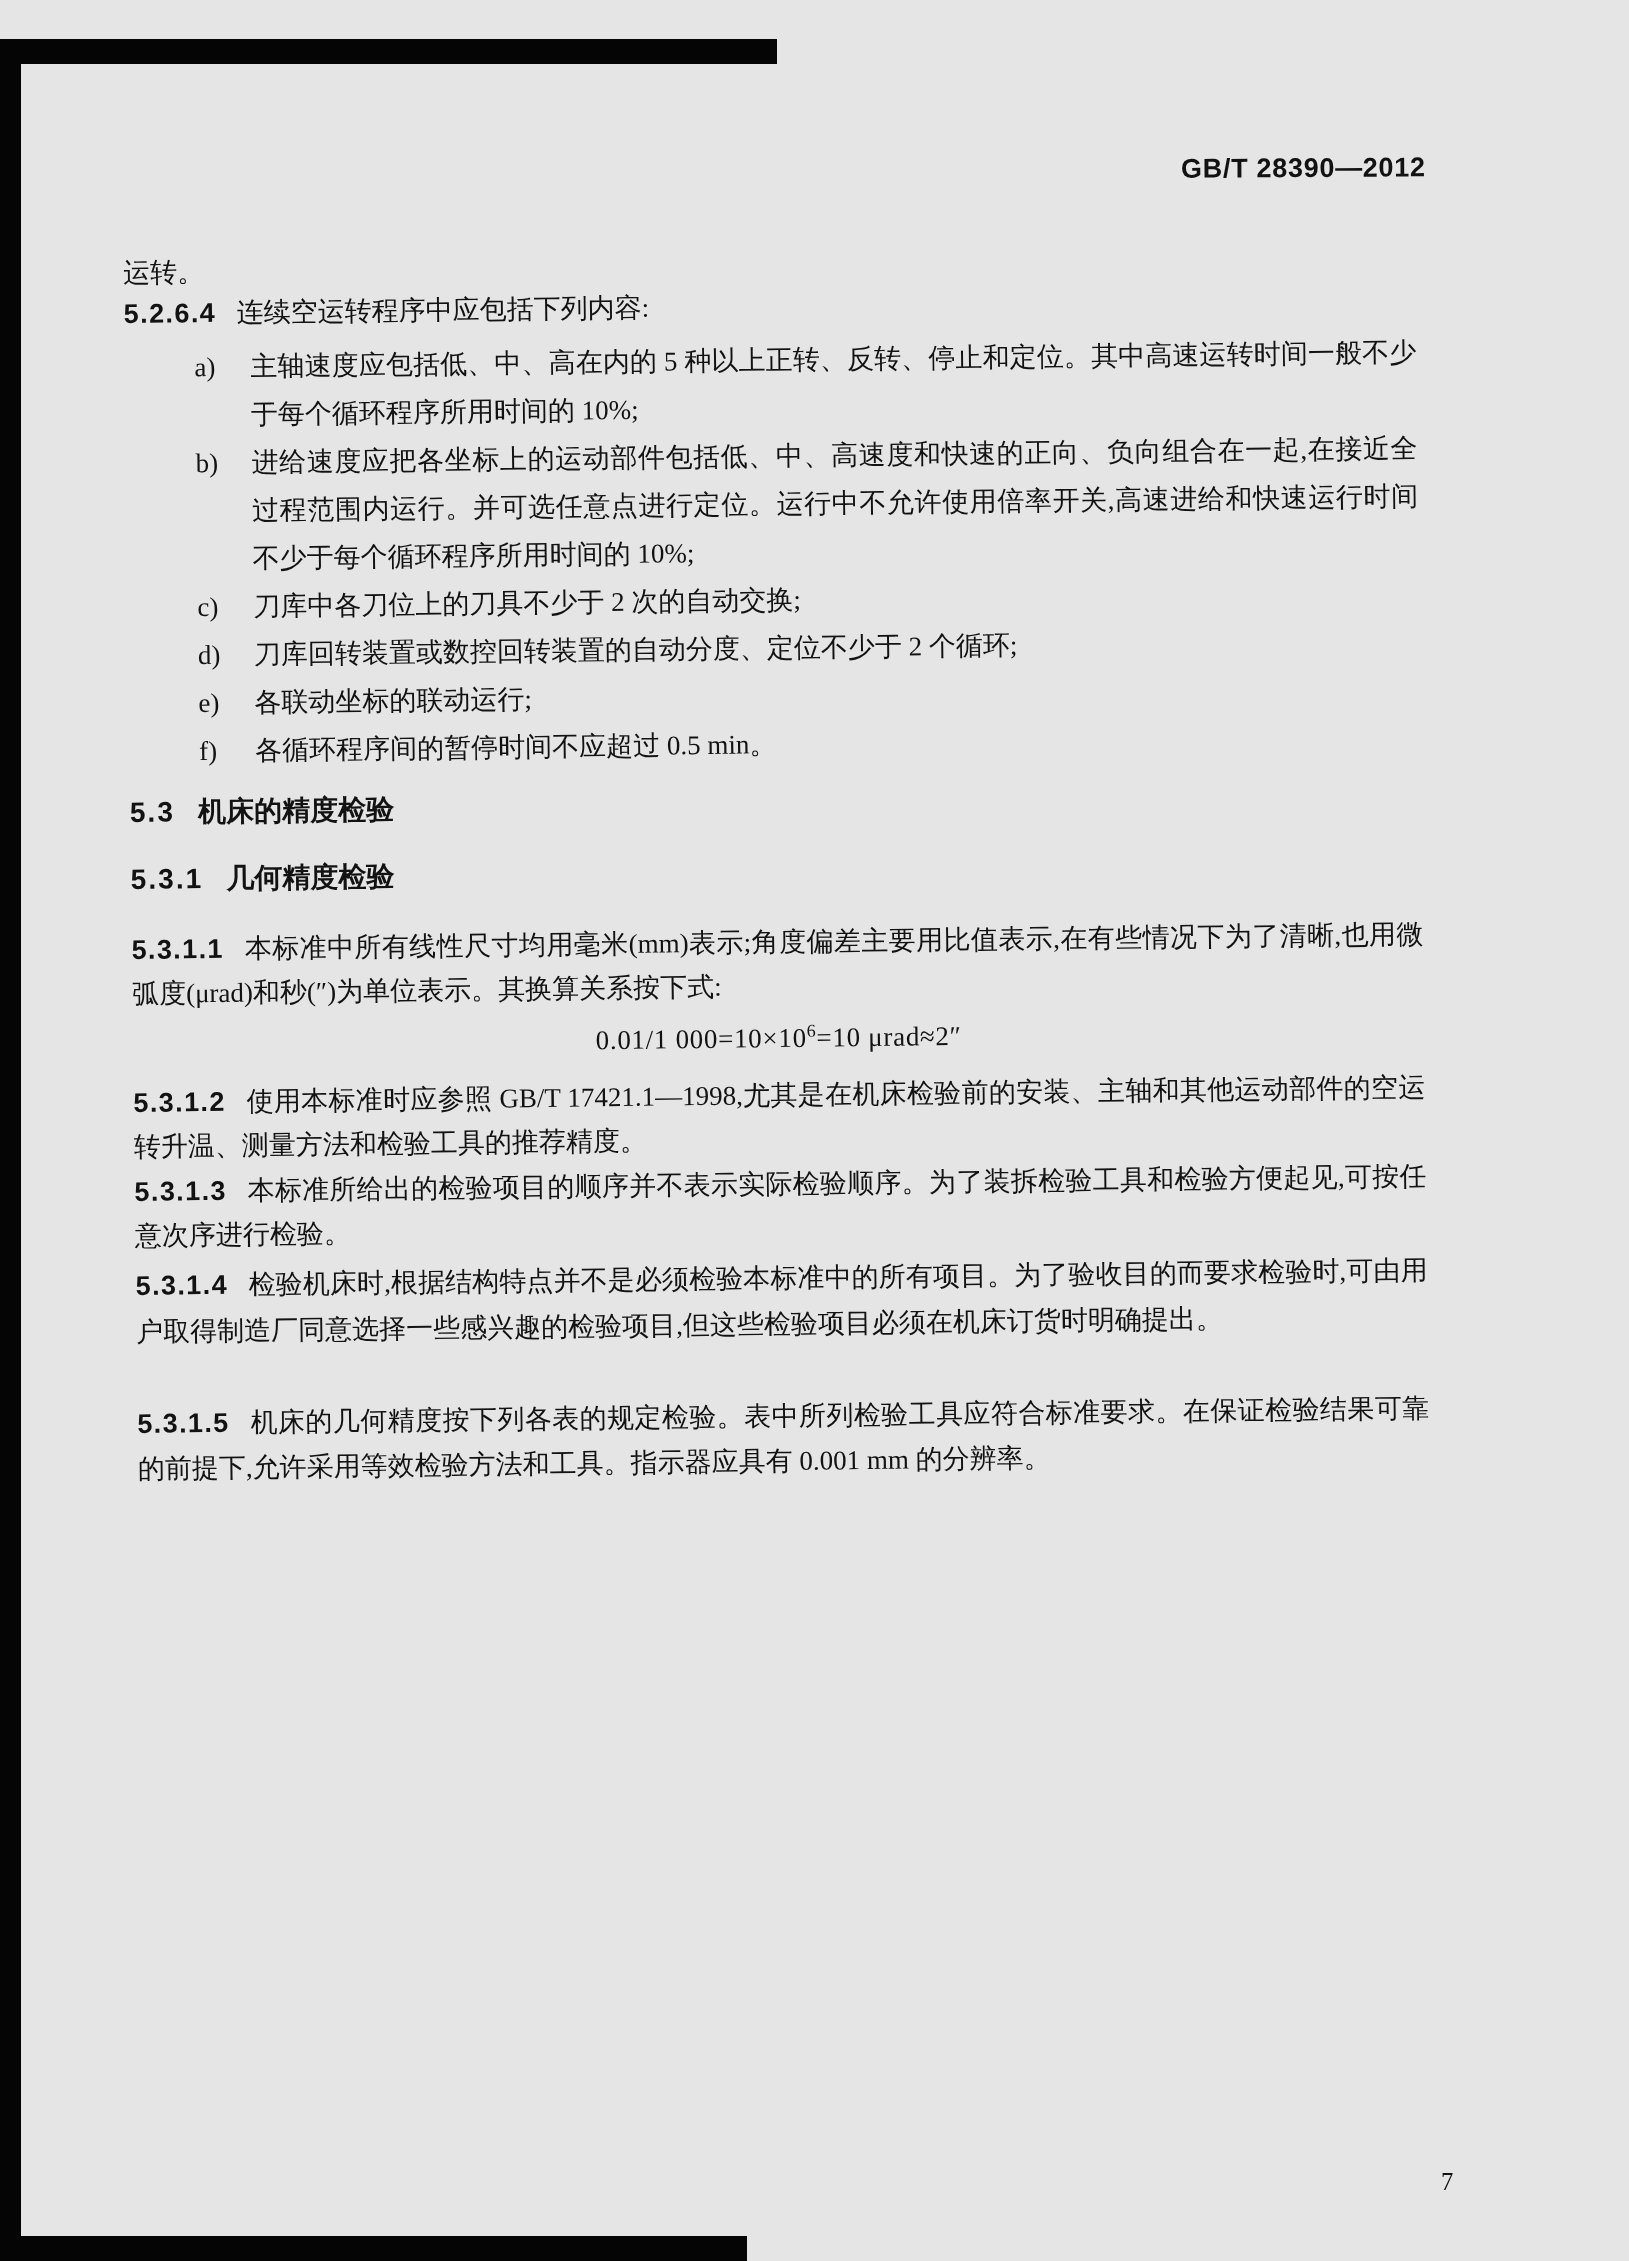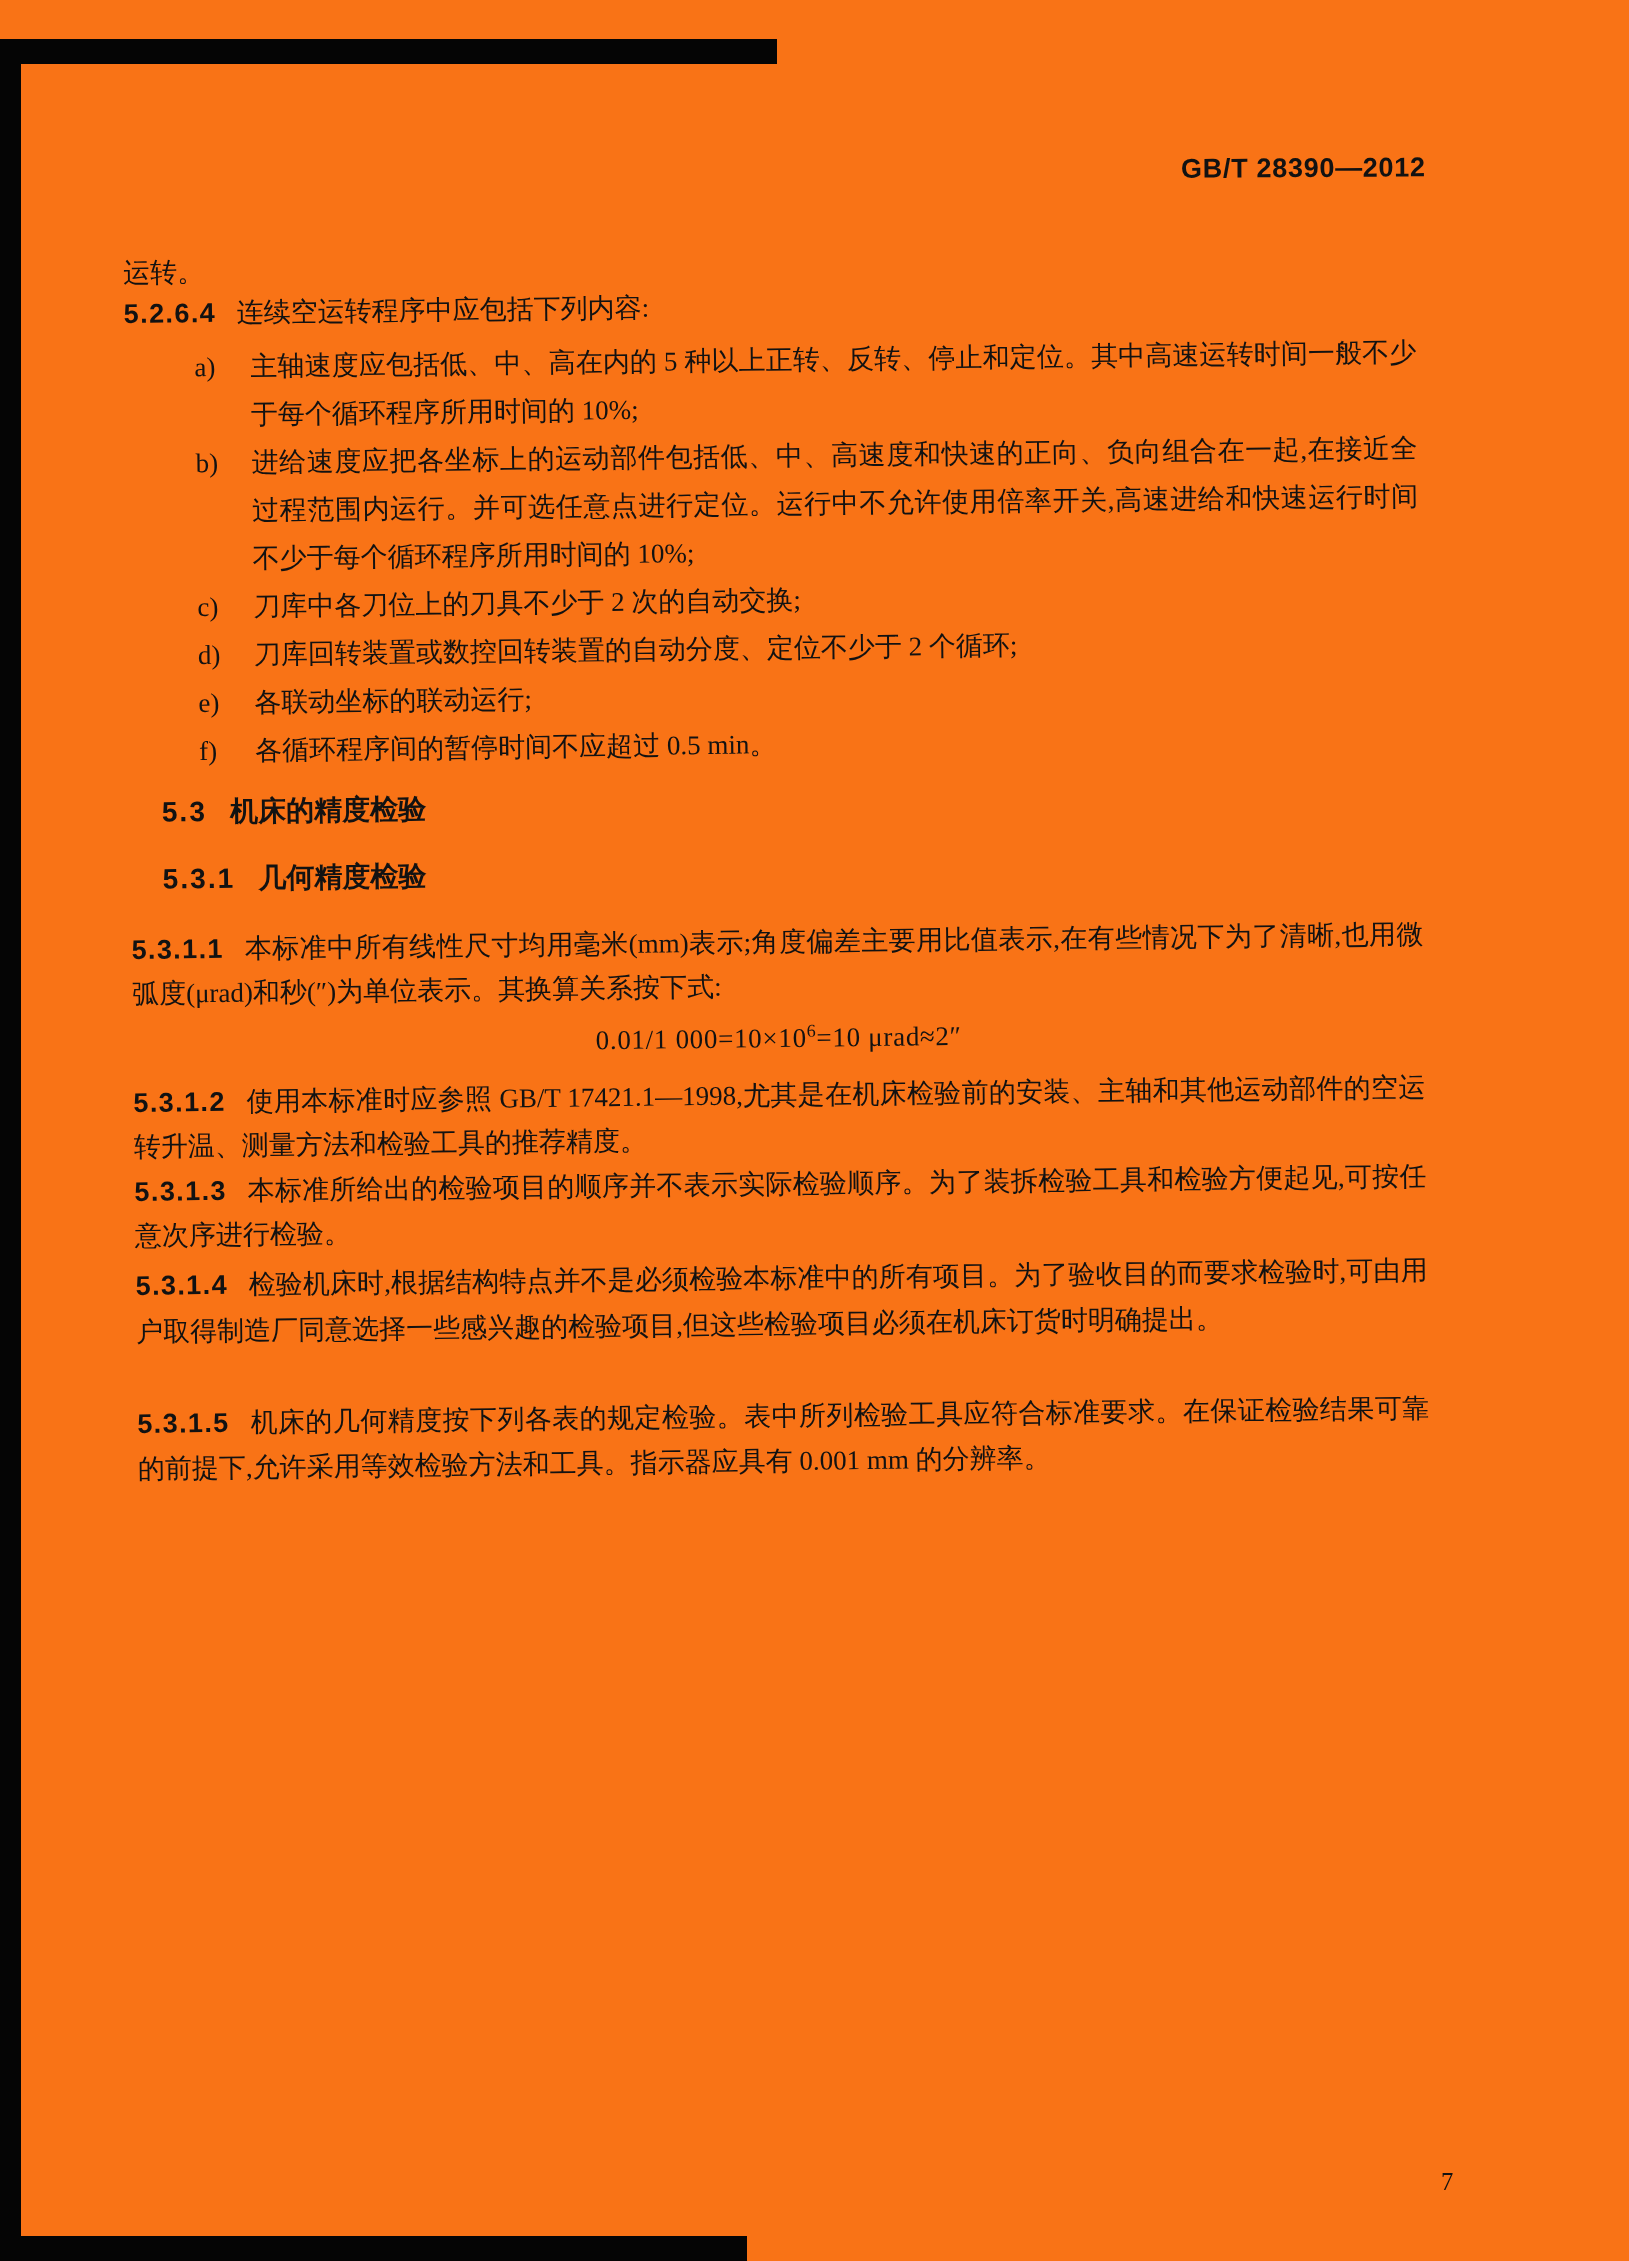--- a/index.html
+++ b/index.html
@@ -1,19 +1,19 @@
 <!DOCTYPE html>
 <html style="font-size:11px"><head>
 <meta charset="utf-8">
 <style>
   html,body{margin:0;padding:0;background:#777;}
   .page{
     position:relative;
     width:1629px;height:2261px;
-    background:#f97316;
+    background:#e5e5e5;
     overflow:hidden;
     font-family:"Liberation Serif","DejaVu Serif",serif;
     color:#121212;
   }
   
   .scan-bar{position:absolute;background:#050505;}
   .bar-top{left:0;top:39px;width:777px;height:25px;}
   .bar-left{left:0;top:39px;width:20.5px;height:2222px;}
   .bar-bottom{left:0;top:2236px;width:747px;height:25px;}
 
@@ -42,21 +42,21 @@
     position:relative;padding-left:126px;line-height:48px;
     text-align:justify;
   }
   .li .letter{position:absolute;left:70px;top:0;}
   .heading{
     font-family:"Liberation Sans","DejaVu Sans",sans-serif;
     font-weight:bold;font-size:28px;line-height:34px;white-space:nowrap;
   }
   .h53{top:543px;}
   .h531{top:610px;}
-  .heading .cnum{margin-right:23px;letter-spacing:2.1px;margin-left:32px;}
+  .heading .cnum{margin-right:23px;letter-spacing:2.1px;}
   .para{line-height:44px;text-align:justify;margin:0;}
   .p5311{top:675px;}
   .formula{top:769px;text-align:center;line-height:34px;letter-spacing:0.7px;}
   .formula sup{font-size:18px;}
   .p5312{top:828px;}
   .p5313{top:917px;}
   .p5314{top:1010px;line-height:46px;}
   .p5315{top:1149px;line-height:45px;}
 
   .page-num{

